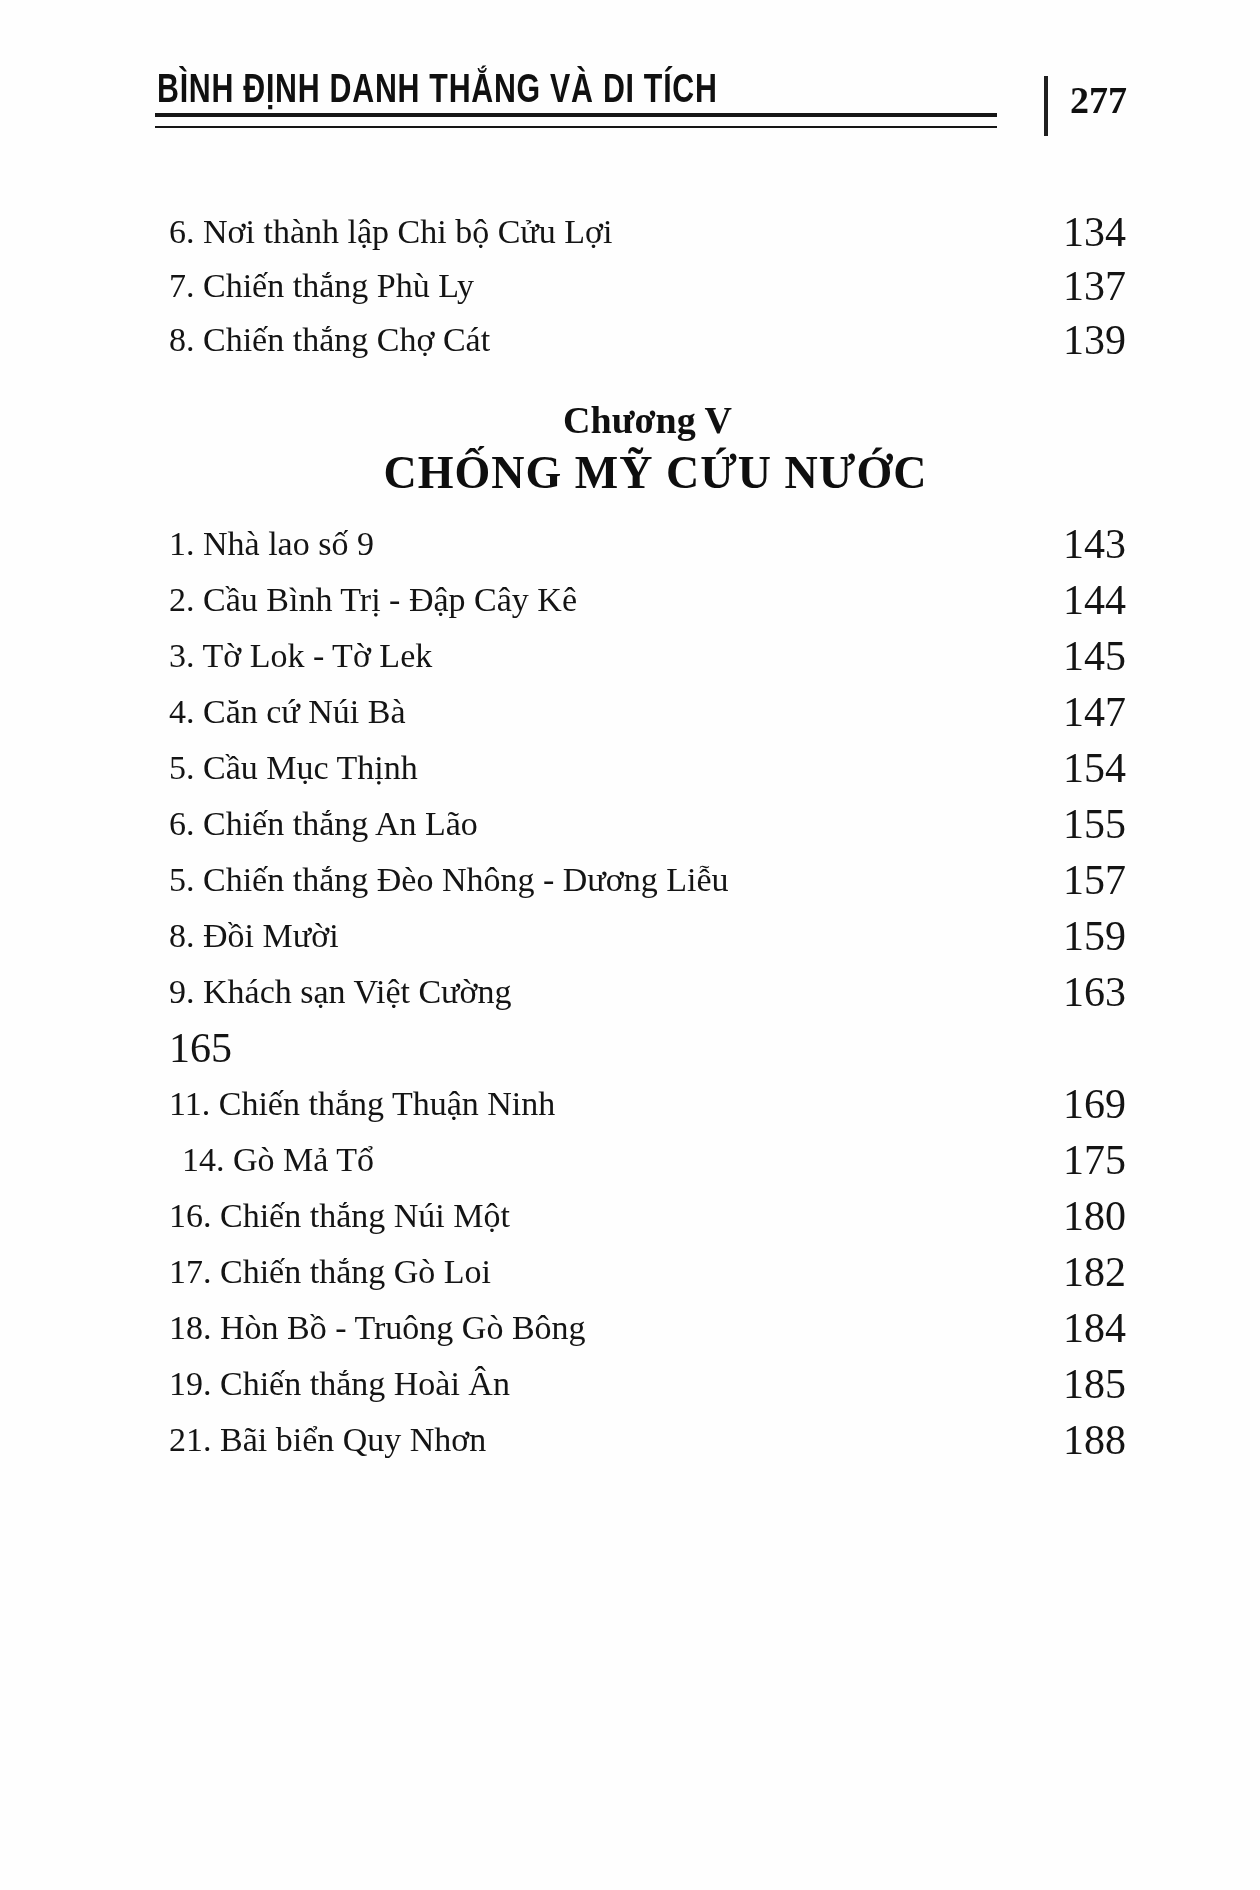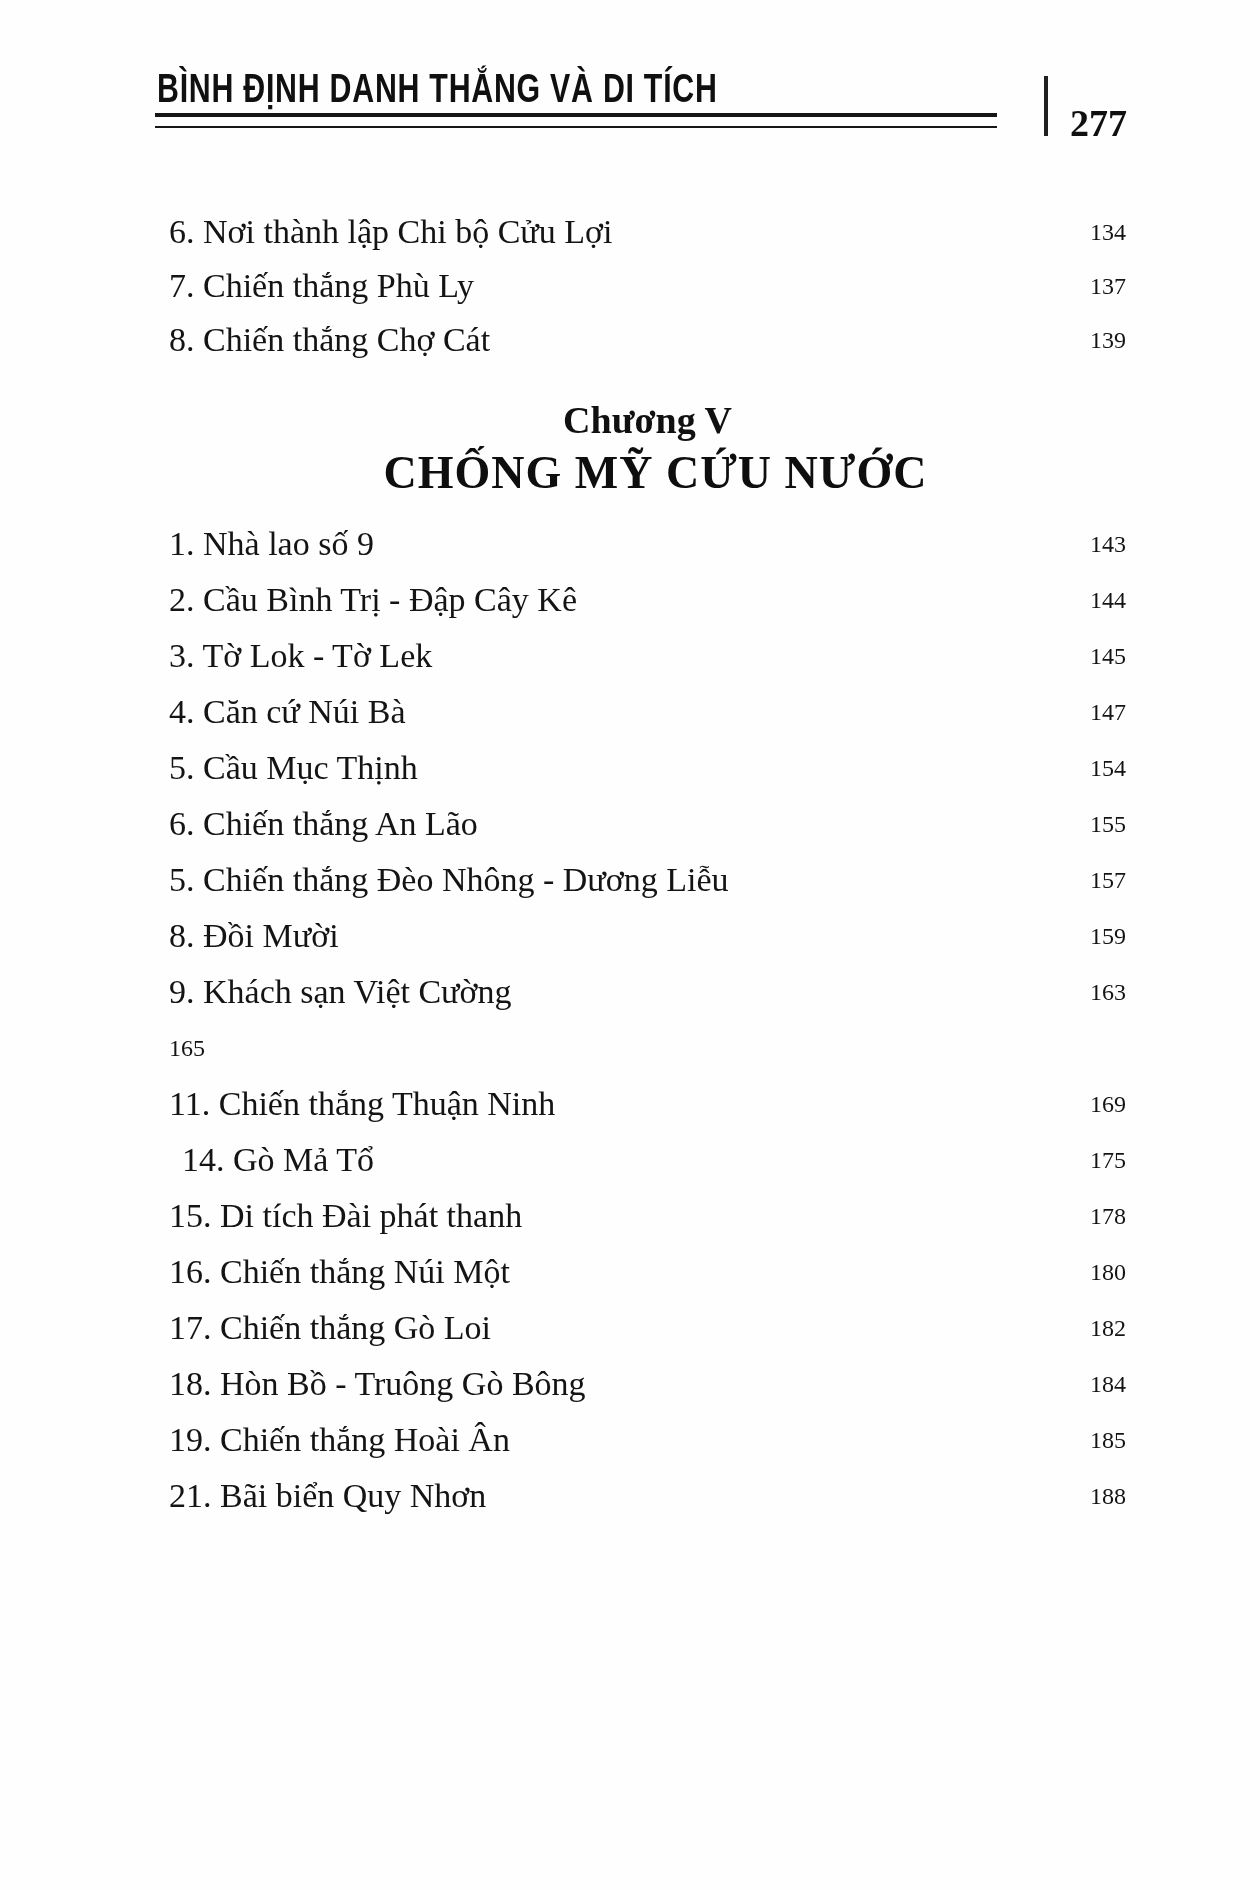--- a/index.html
+++ b/index.html
@@ -52,21 +52,20 @@
   .folio {
     position: absolute;
     left: 1070px;
     top: 78px;
     height: 44px;
     line-height: 44px;
     font-family: "Liberation Serif", serif;
     font-weight: 700;
     font-size: 38px;
     color: #101010;
-    margin-top: 23px;
   }
 
   
   .rows {
     position: absolute;
     left: 169px;
     width: 957px;
   }
   .rows-prev { top: 205px; }
   .rows-prev .toc-row { height: 54px; }
@@ -78,21 +77,21 @@
     justify-content: space-between;
     align-items: center;
     font-family: "Liberation Serif", serif;
     font-size: 34px;
     color: #141414;
   }
   .entry-label { white-space: nowrap; }
   .toc-row.indent .entry-label { padding-left: 13px; }
   .entry-page {
     font-family: "Liberation Serif", serif;
-    font-size: 24px;
+    font-size: 42px;
   }
 
   
   .kicker {
     position: absolute;
     left: 169px;
     width: 957px;
     top: 398px;
     height: 44px;
     line-height: 44px;
@@ -188,24 +187,20 @@
       </div>
       <div class="toc-row">
         <span class="entry-label">11. Chiến thắng Thuận Ninh</span>
         <span class="entry-page">169</span>
       </div>
       <div class="toc-row indent">
         <span class="entry-label">14. Gò Mả Tổ</span>
         <span class="entry-page">175</span>
       </div>
       <div class="toc-row">
-        <span class="entry-label">15. Di tích Đài phát thanh</span>
-        <span class="entry-page">178</span>
-      </div>
-      <div class="toc-row">
         <span class="entry-label">16. Chiến thắng Núi Một</span>
         <span class="entry-page">180</span>
       </div>
       <div class="toc-row">
         <span class="entry-label">17. Chiến thắng Gò Loi</span>
         <span class="entry-page">182</span>
       </div>
       <div class="toc-row">
         <span class="entry-label">18. Hòn Bồ - Truông Gò Bông</span>
         <span class="entry-page">184</span>

